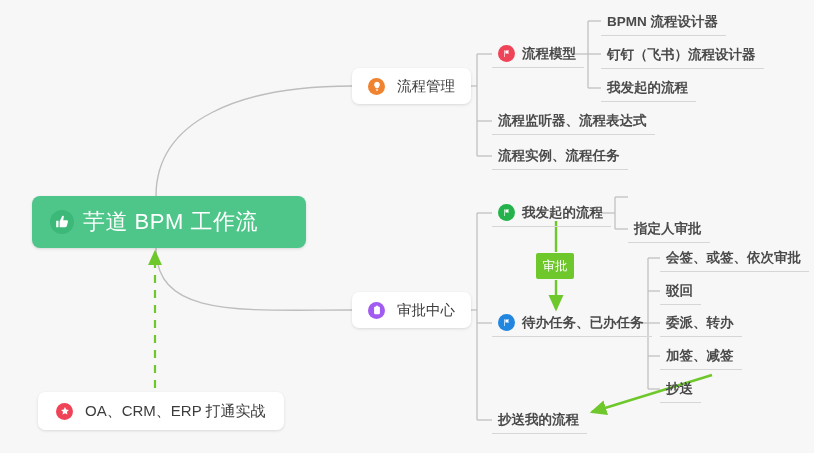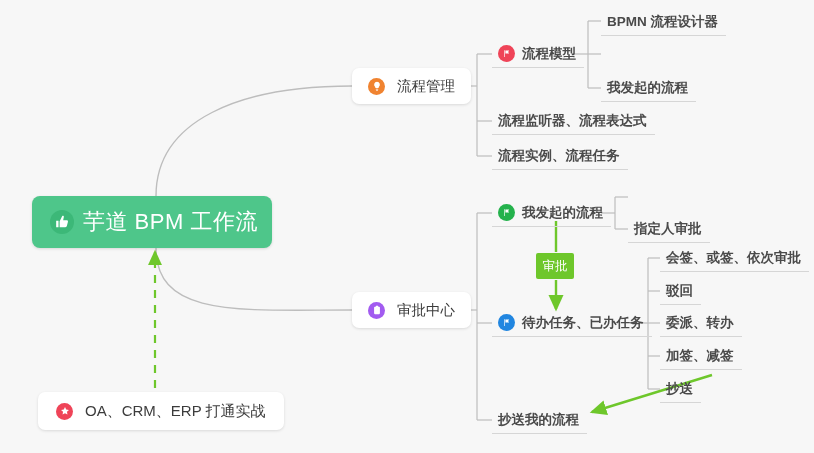--- a/index.html
+++ b/index.html
@@ -10,21 +10,21 @@
     overflow:hidden;
     position:relative;
   }
   #canvas{position:absolute;left:0;top:0;width:814px;height:453px;}
   #svg-layer{position:absolute;left:0;top:0;width:814px;height:453px;pointer-events:none;}
 
   .node{position:absolute;box-sizing:border-box;white-space:nowrap;}
 
   
   .root{
-    left:32px;top:196px;width:240px;height:52px;
+    left:32px;top:196px;width:274px;height:52px;
     background:#4ec68a;border-radius:8px;
     box-shadow:0 1px 3px rgba(0,0,0,.13);
     display:flex;align-items:center;gap:9px;
     padding:0 18px;
     color:#ffffff;font-size:22px;letter-spacing:.5px;
   }
 
   
   .card{
     background:#ffffff;border-radius:7px;
@@ -155,20 +155,23 @@
       <svg width="9" height="9" viewBox="0 0 24 24" fill="#ffffff">
         <path d="M6 3h1.8v18H6zM9 4h10l-2.6 4L19 12H9z"></path>
       </svg>
     </span>
     <span>流程模型</span>
   </div>
 
   <div class="node leaf plain" style="left:601px;top:8px;">
     <span>BPMN 流程设计器</span>
   </div>
+  <div class="node leaf plain" style="left:601px;top:41px;">
+    <span>钉钉（飞书）流程设计器</span>
+  </div>
   <div class="node leaf plain" style="left:601px;top:74px;">
     <span>我发起的流程</span>
   </div>
 
   <div class="node leaf plain" style="left:492px;top:107px;">
     <span>流程监听器、流程表达式</span>
   </div>
   <div class="node leaf plain" style="left:492px;top:142px;">
     <span>流程实例、流程任务</span>
   </div>

